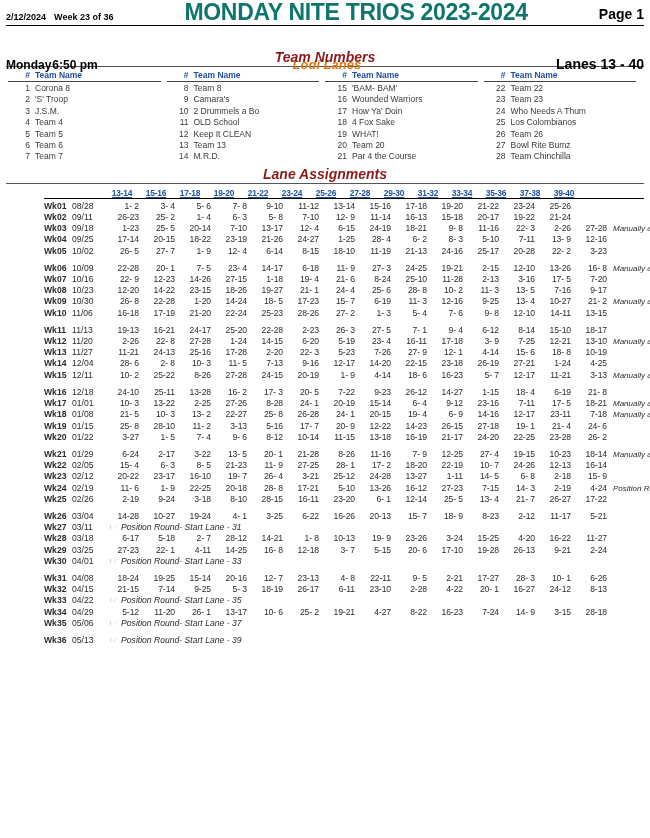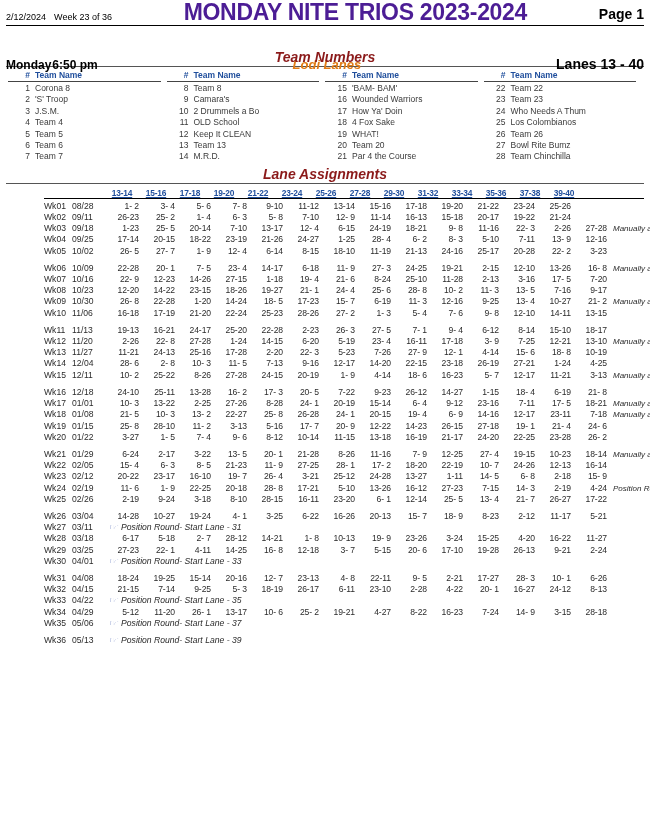--- a/index.html
+++ b/index.html
@@ -29,30 +29,30 @@
     align-items: flex-end;
     justify-content: space-between;
     height: 24px;
     padding: 0 2px;
   }
   .hdr-left {
     display: flex;
     align-items: flex-start;
     gap: 8px;
     font-size: 9px;
-    font-weight: normal;
+    font-weight: bold;
     white-space: nowrap;
     padding-bottom: 2px;
   }
   .hdr-title {
     flex: 1;
     text-align: center;
     font-size: 23px;
     font-weight: bold;
-    color: #4c1d95;
+    color: #0f766e;
     letter-spacing: -0.3px;
     line-height: 24px;
     white-space: nowrap;
   }
   .hdr-right {
     font-size: 14px;
     font-weight: bold;
     white-space: nowrap;
     padding-bottom: 2px;
     text-align: right;
@@ -179,21 +179,21 @@
   .wk-row {
     display: flex;
     font-size: 8.6px;
     line-height: 11.2px;
     color: #2b2b2b;
     white-space: nowrap;
   }
   .wk-row .wk-id {
     width: 28px;
     flex: 0 0 28px;
-    font-weight: normal;
+    font-weight: bold;
   }
   .wk-row .wk-date {
     width: 33px;
     flex: 0 0 33px;
   }
   .wk-row .match {
     width: 34px;
     flex: 0 0 34px;
     text-align: right;
     padding-right: 2px;

